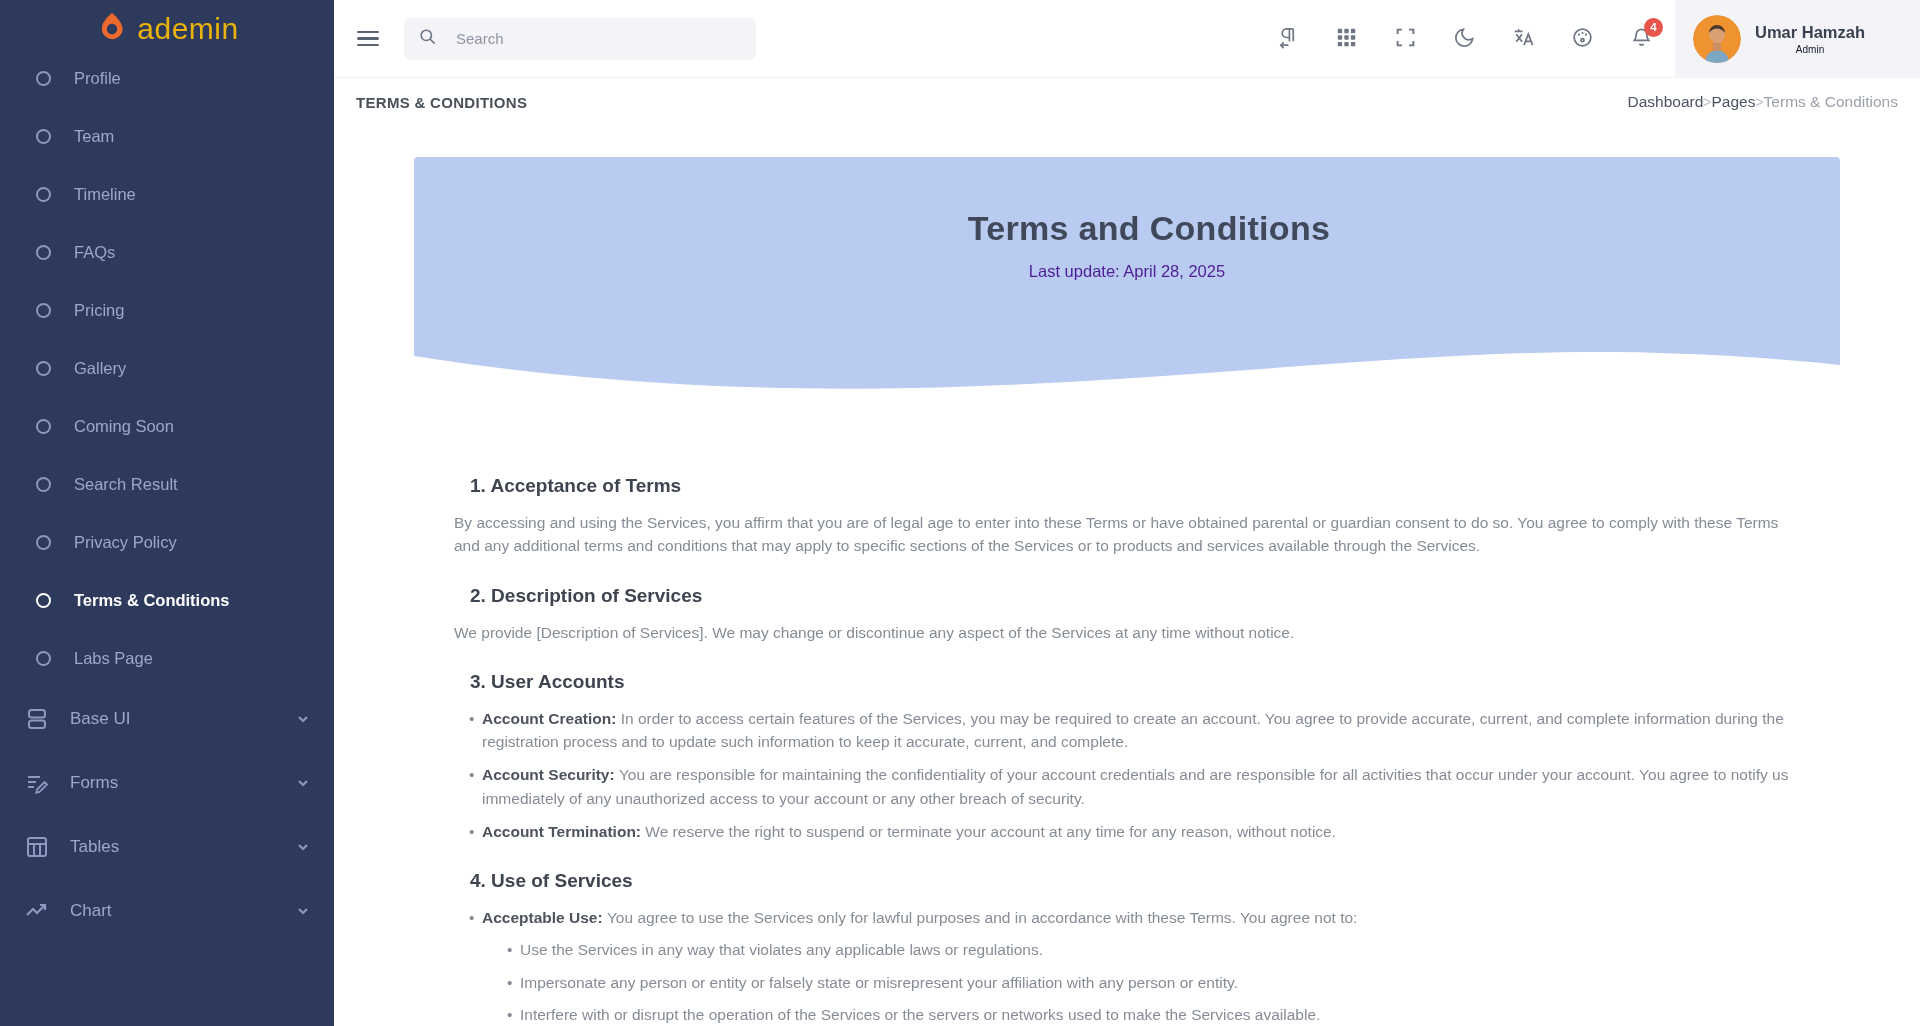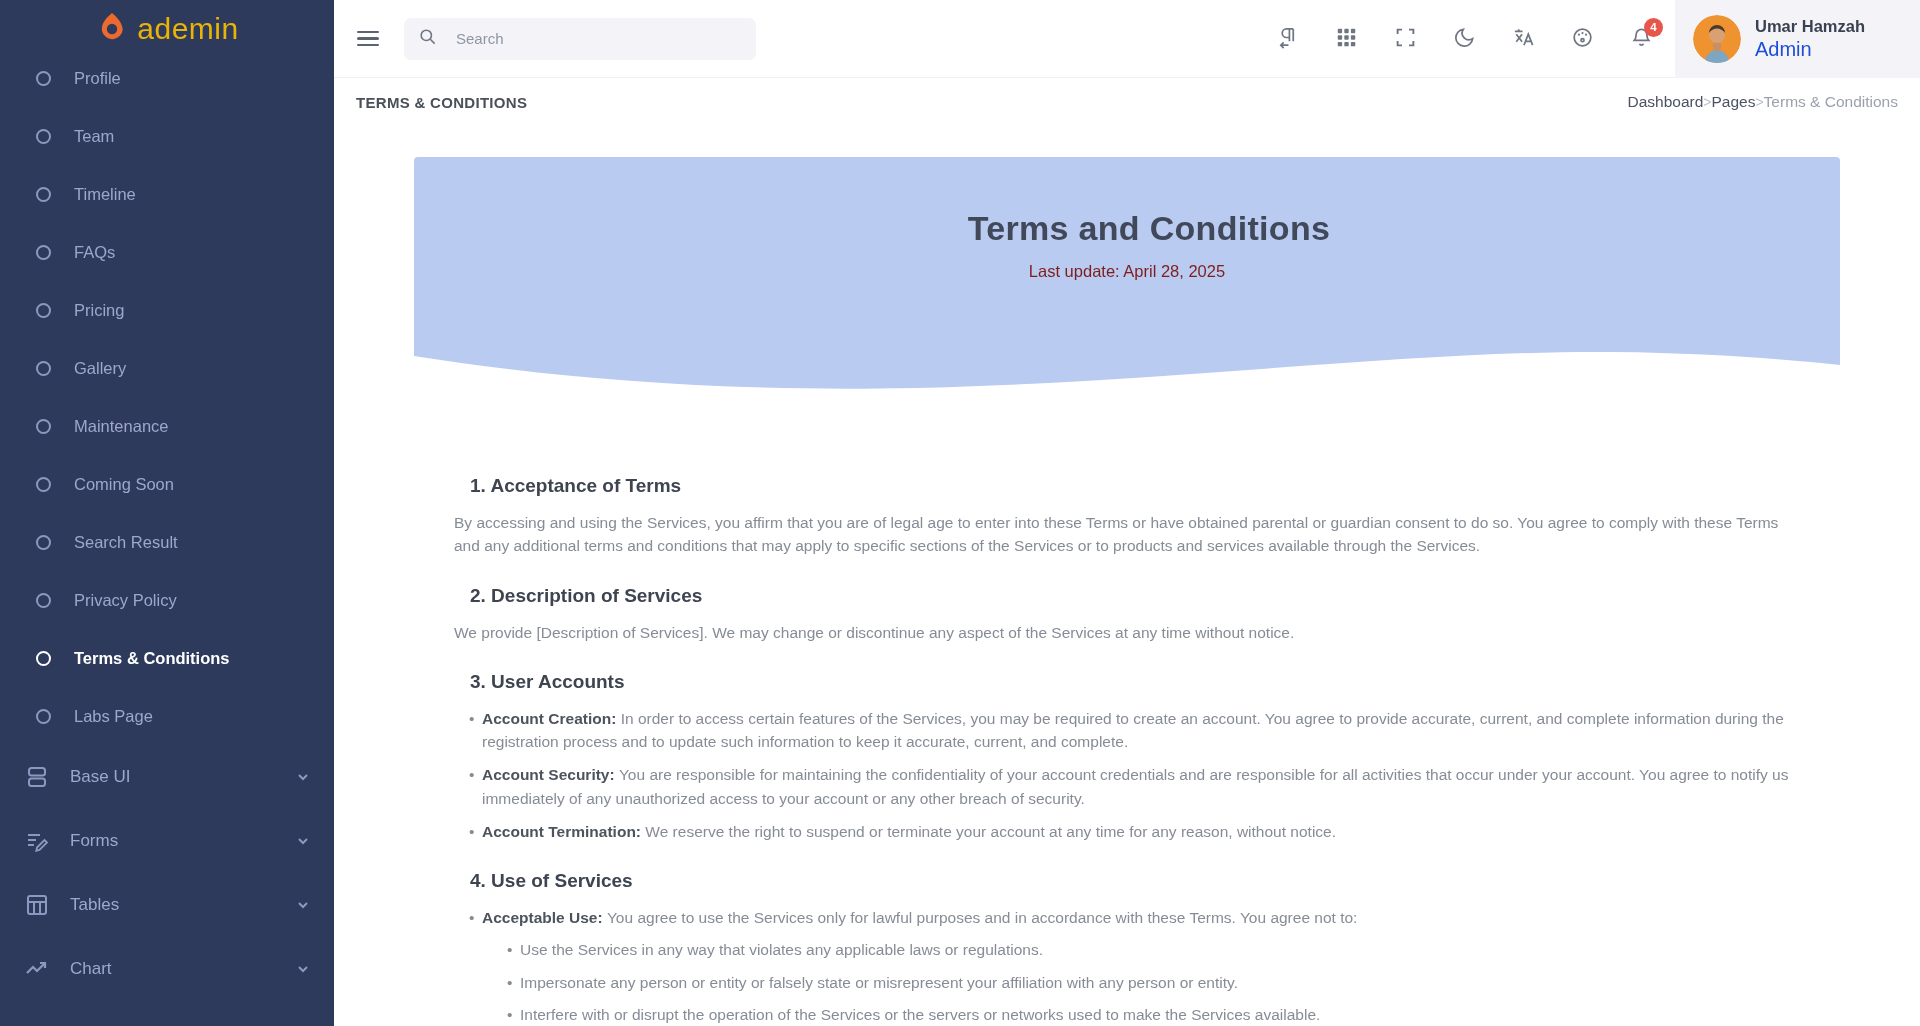--- a/index.html
+++ b/index.html
@@ -43,36 +43,36 @@
   .top-icons { margin-left:auto; display:flex; align-items:center; gap:35px; padding-right:22px; }
   .icon-btn { background:none; border:none; cursor:pointer; position:relative;
     width:24px; height:24px; display:flex; align-items:center; justify-content:center; }
   .badge { position:absolute; top:-9px; right:-10px; min-width:19px; height:19px;
     background:#e8554a; color:#fff; border-radius:50%; font-size:11.5px; font-weight:bold;
     display:flex; align-items:center; justify-content:center; padding:0 3px; }
   .user-panel { width:245px; height:78px; background:#f4f4f8; display:flex; align-items:center;
     gap:14px; padding-left:18px; cursor:pointer; }
   .avatar { width:48px; height:48px; border-radius:50%; overflow:hidden; flex:0 0 auto; }
   .user-name { font-size:16.5px; color:#3a4252; font-weight:bold; line-height:1.25; }
-  .user-role { font-size:20px; color:#1d4ed8; margin-top:2px; }
+  .user-role { font-size:10px; color:#0f172a; margin-top:2px;text-align:center; }
 
   
   .crumb-row { height:48px; display:flex; align-items:center; padding:0 22px; }
   .page-title { font-size:15px; font-weight:bold; color:#4a5058; letter-spacing:.3px; }
   .breadcrumb { margin-left:auto; display:flex; align-items:center; font-size:15.5px; }
   .breadcrumb .bc-link { color:#4a5263; cursor:pointer; }
   .breadcrumb .bc-current { color:#9ba1ac; }
   .breadcrumb .sep { color:#b9bfca; font-size:14px; }
 
   
   .content { padding:31px 80px 0 80px; }
   .banner { position:relative; height:280px; background:#b9cbf1; border-radius:4px 4px 0 0;
     text-align:center; overflow:hidden; }
   .banner h1 { padding-top:52px; font-size:34px; font-weight:bold; color:#40485a; letter-spacing:.3px;padding-left:44px; }
-  .banner p { margin-top:14px; font-size:16.5px; color:#7f1d1d; }
+  .banner p { margin-top:14px; font-size:16.5px; color:#4c1d95; }
   .banner svg.wave { position:absolute; left:0; bottom:-1px; width:100%; height:92px; display:block; }
 
   .doc { padding:38px 40px 0 40px; }
   .doc h2 { font-size:19px; font-weight:bold; color:#3e4450; margin:27px 0 14px 16px; }
   .doc h2:first-child { margin-top:0; }
   .doc p { font-size:15.5px; color:#868c96; line-height:1.5; }
   .doc ul { list-style:none; padding-left:28px; margin:12px 0; }
   .doc ul li { font-size:15.5px; color:#868c96; line-height:1.5; margin:10px 0; position:relative; }
   .doc ul li::before { content:"•"; position:absolute; left:-13px; color:#868c96; }
   .doc ul.sub { padding-left:38px; margin:8px 0 0 0; }
@@ -111,24 +111,20 @@
           <span class="dot"></span>
           <span>FAQs</span>
         </div>
         <div class="s-item">
           <span class="dot"></span>
           <span>Pricing</span>
         </div>
         <div class="s-item">
           <span class="dot"></span>
           <span>Gallery</span>
-        </div>
-        <div class="s-item">
-          <span class="dot"></span>
-          <span>Maintenance</span>
         </div>
         <div class="s-item">
           <span class="dot"></span>
           <span>Coming Soon</span>
         </div>
         <div class="s-item">
           <span class="dot"></span>
           <span>Search Result</span>
         </div>
         <div class="s-item">

